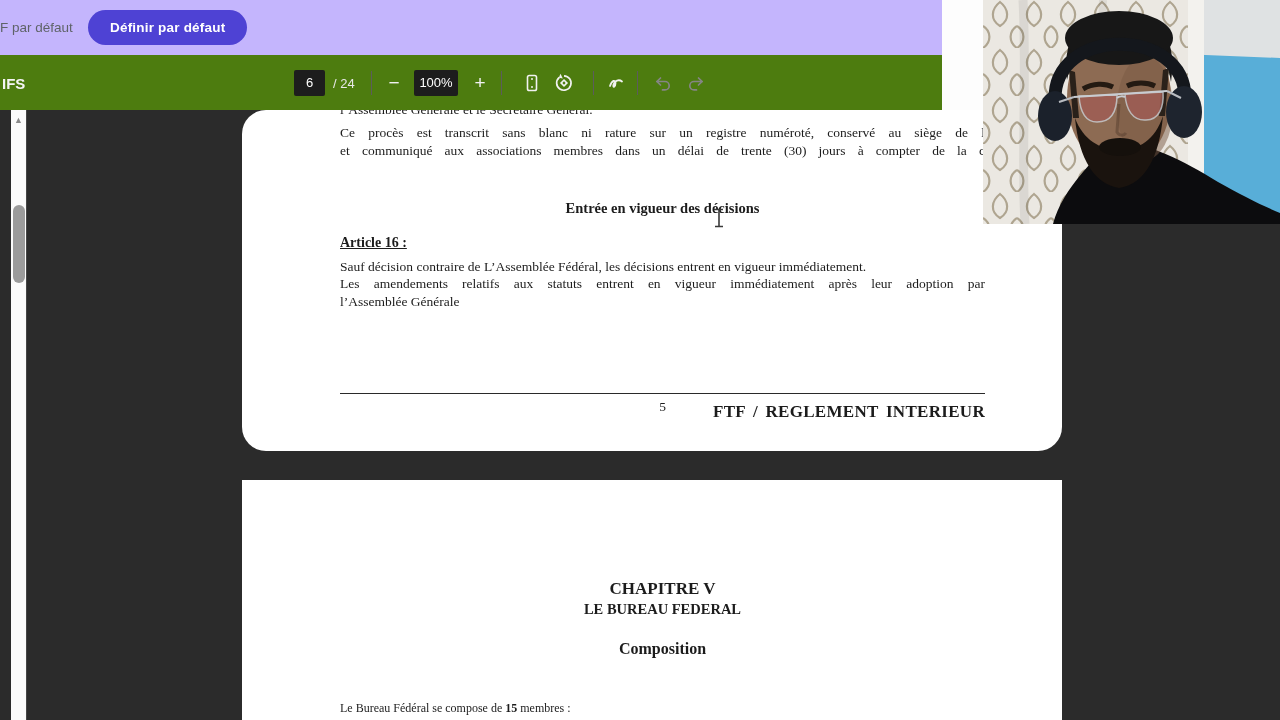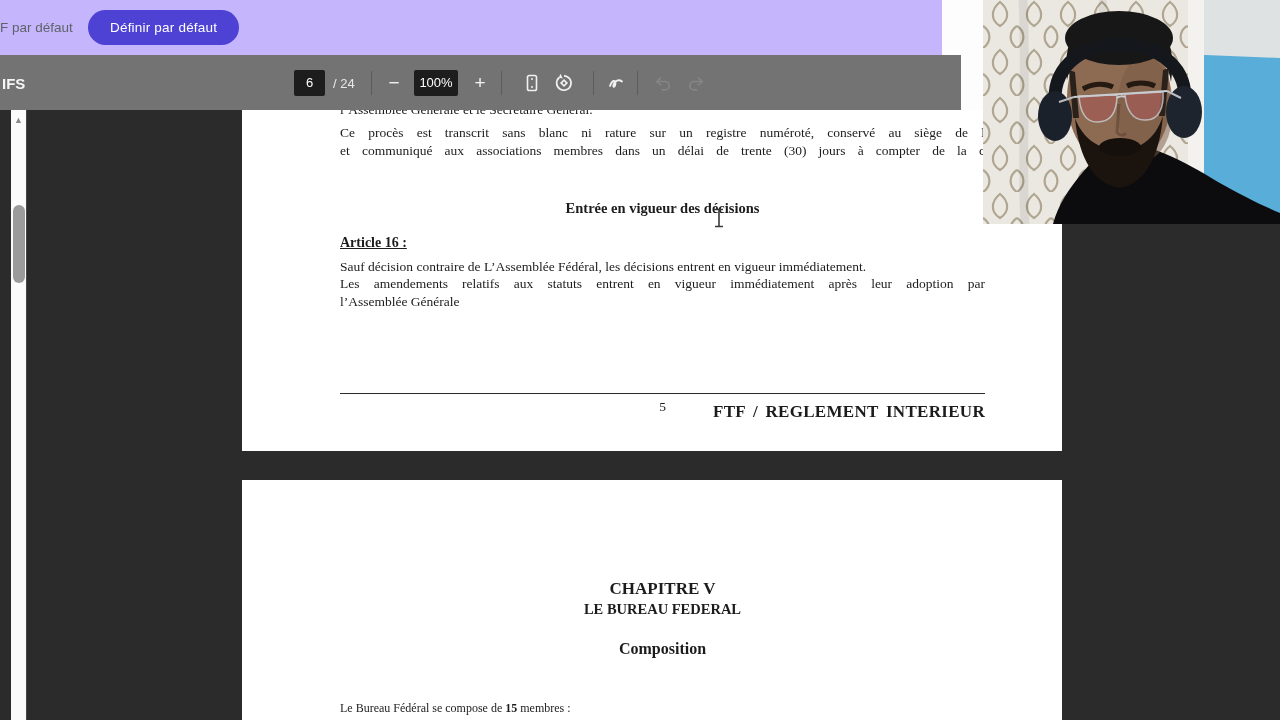--- a/index.html
+++ b/index.html
@@ -5,25 +5,25 @@
   html,body{margin:0;padding:0;background:#000;}
   #stage{position:relative;width:1280px;height:720px;overflow:hidden;
          font-family:"Liberation Sans",sans-serif;background:#2b2b2b;}
 
   
   .infobar{position:absolute;left:0;top:0;width:1280px;height:55px;background:#c4b5fd;}
   .infobar-text{position:absolute;left:0px;top:20px;font-size:13.5px;color:#5f6368;white-space:nowrap;}
   .default-btn{position:absolute;left:88px;top:10px;height:35px;padding:0 22px;
                background:#4e42d4;border:none;border-radius:17.5px;cursor:pointer;
                display:flex;align-items:center;}
-  .default-btn span{color:#fff;font-size:13.5px;font-weight:400;letter-spacing:.2px;}
+  .default-btn span{color:#fff;font-size:13.5px;font-weight:700;letter-spacing:.2px;}
   .white-patch{position:absolute;left:942px;top:0;width:338px;height:110px;background:#fdfdfd;}
 
   
-  .toolbar{position:absolute;left:0;top:55px;width:942px;height:55px;background:#737373;padding-left:19px;}
+  .toolbar{position:absolute;left:0;top:55px;width:942px;height:55px;background:#4d7c0f;}
   .toolbar *{box-sizing:border-box;}
   .tb-abs{position:absolute;top:50%;transform:translateY(-50%);}
   .doc-title{left:2px;color:#f5f5f5;font-weight:700;font-size:15px;}
   .page-box,.zoom-box{background:#1d1d1d;color:#fff;font-size:13px;text-align:center;
         border:none;border-radius:2px;height:26px;line-height:26px;}
   .page-box{left:294px;width:31px;}
   .page-total{left:333px;color:#e8e8e8;font-size:13px;}
   .tb-sep{width:1px;height:24px;background:#5c5c5c;}
   .sep1{left:371px;} .sep2{left:501px;} .sep3{left:593px;} .sep4{left:637px;}
   .tb-btn{background:none;border:none;padding:0;cursor:pointer;color:#f1f1f1;
@@ -39,21 +39,21 @@
   .viewer{position:absolute;left:0;top:110px;width:1280px;height:610px;background:#2b2b2b;}
   .scroll-track{position:absolute;left:11px;top:0;width:15px;height:610px;background:#fbfbfb;
                 border-right:1px solid #464646;}
   .scroll-up{position:absolute;left:0;top:3px;width:15px;height:14px;border:none;background:none;
              color:#8a8a8a;font-size:9px;line-height:14px;text-align:center;padding:0;cursor:pointer;}
   .scroll-thumb{position:absolute;left:1.5px;top:95px;width:12px;height:78px;background:#9b9b9b;
                 border-radius:6px;cursor:pointer;}
 
   .page{position:absolute;left:242px;width:820px;background:#ffffff;overflow:hidden;
         font-family:"Liberation Serif",serif;color:#1c1c1c;}
-  .page1{top:0;height:341px;}
+  .page1{top:0;height:341px;border-radius:24px;}
   .page2{top:370px;height:240px;}
   .pline{position:absolute;left:98px;width:645px;font-size:13.5px;white-space:nowrap;}
   .just{text-align:justify;text-align-last:justify;white-space:normal;}
   .centered{text-align:center;white-space:normal;}
   .bold{font-weight:700;}
   .art{font-weight:700;text-decoration:underline;}
 
   
   .ibeam{position:absolute;left:712px;top:208px;pointer-events:none;}
 

